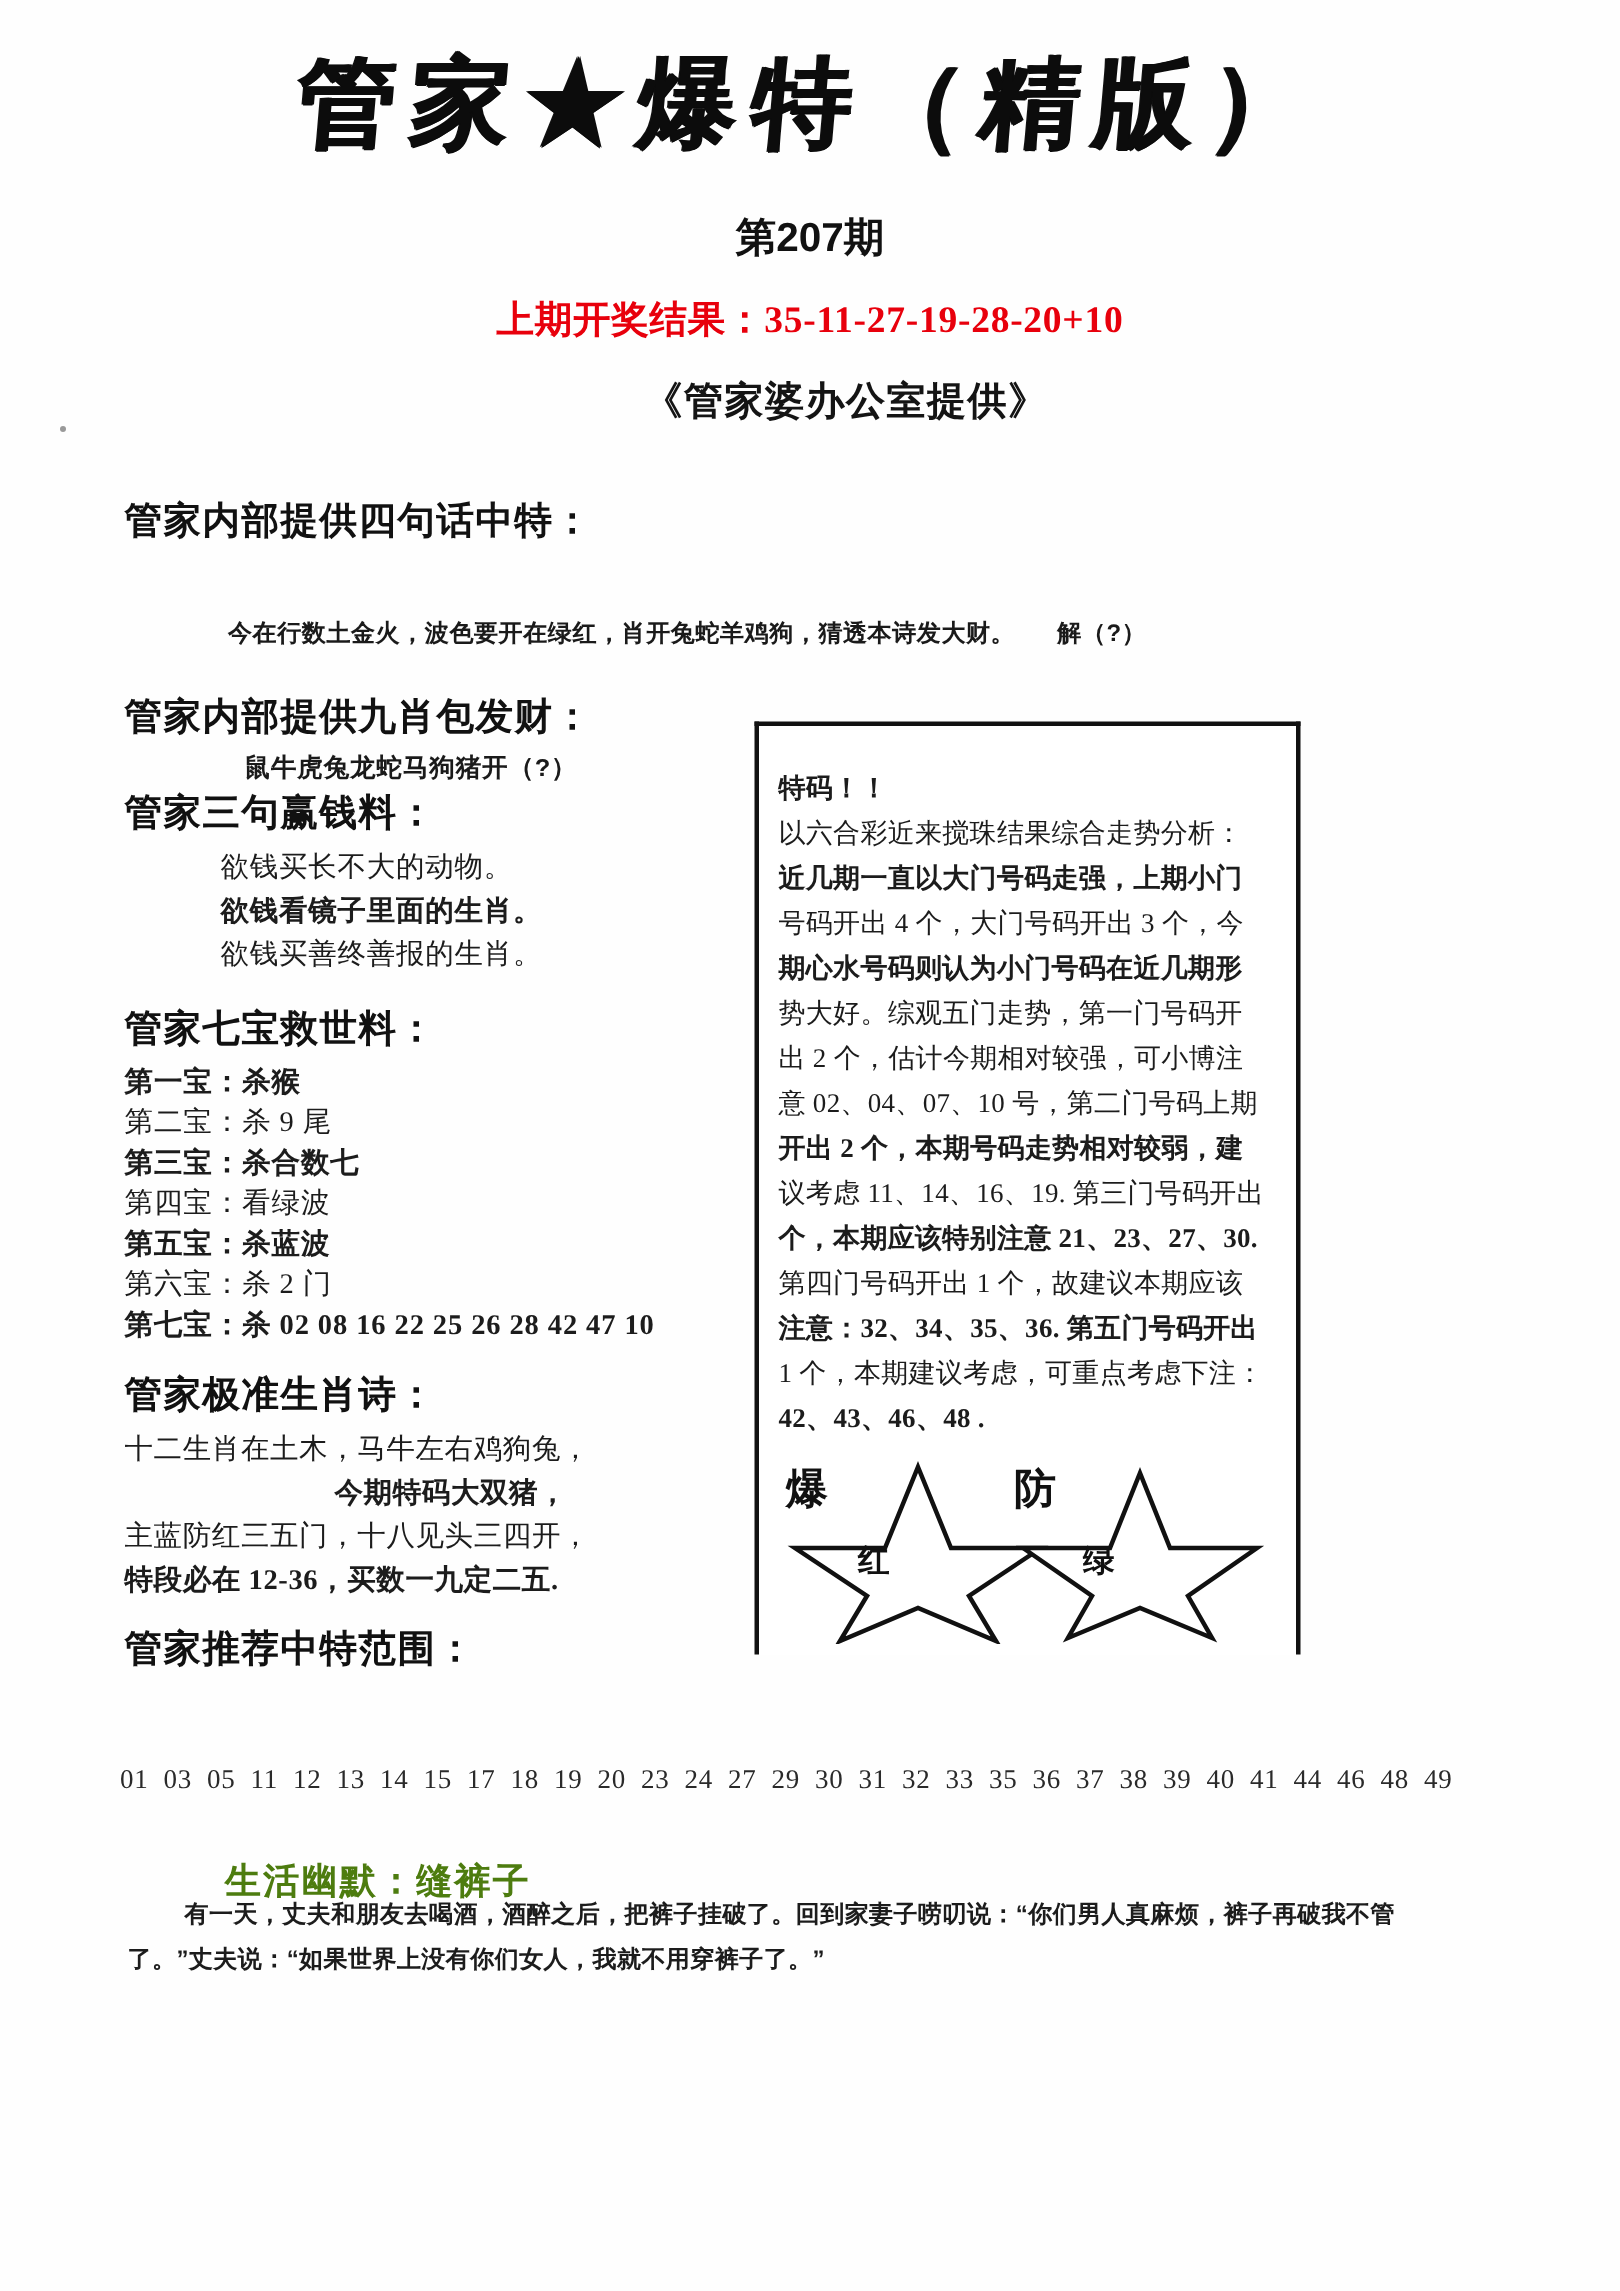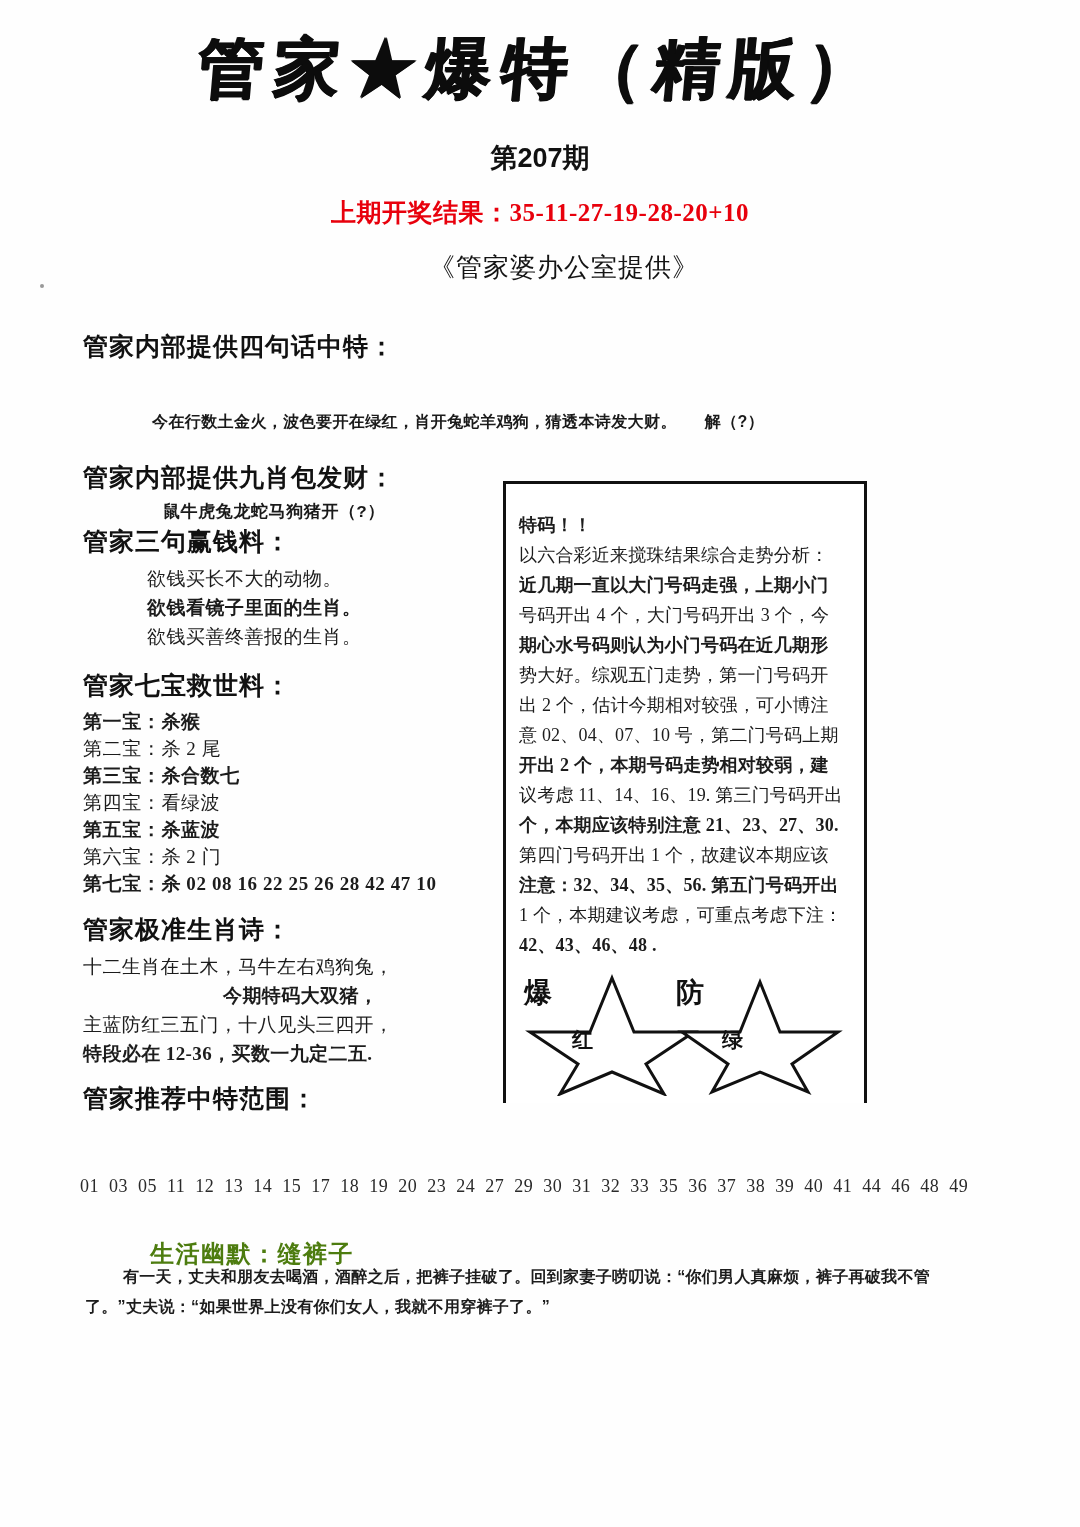--- a/index.html
+++ b/index.html
@@ -30,21 +30,21 @@
     font-weight:bold;font-size:27px;color:#111;
   }
   .lastresult{
     position:absolute;left:0;right:0;top:196px;text-align:center;
     font-family:Liberation Serif, serif;
     font-weight:bold;font-size:25px;color:#e8000c;letter-spacing:.5px;
   }
   .provider{
     position:absolute;left:0;right:0;top:250px;text-align:center;
     font-family:"Liberation Serif","DejaVu Serif",serif;
-    font-weight:normal;font-size:26px;color:#141414;letter-spacing:1px;padding-left:48px;
+    font-weight:bold;font-size:26px;color:#141414;letter-spacing:1px;padding-left:48px;
   }
 
   .speck{position:absolute;left:40px;top:284px;width:4px;height:4px;border-radius:50%;background:#999;}
 
   
   .lcol{position:absolute;left:83px;top:330px;width:420px;}
   .sec-h{
     font-family:"Liberation Serif","DejaVu Serif",serif;
     font-weight:bold;font-size:25px;color:#111;letter-spacing:1px;
     margin:0 0 6px 0;white-space:nowrap;
@@ -166,21 +166,21 @@
     <div class="three">
       <div>欲钱买长不大的动物。</div>
       <div class="b">欲钱看镜子里面的生肖。</div>
       <div>欲钱买善终善报的生肖。</div>
     </div>
 
     <div style="height:18px"></div>
     <h2 class="sec-h">管家七宝救世料：</h2>
     <div class="seven">
       <div class="row b">第一宝：杀猴</div>
-      <div class="row">第二宝：杀 2 尾</div>
+      <div class="row">第二宝：杀 9 尾</div>
       <div class="row b">第三宝：杀合数七</div>
       <div class="row">第四宝：看绿波</div>
       <div class="row b">第五宝：杀蓝波</div>
       <div class="row">第六宝：杀 2 门</div>
       <div class="row b">第七宝：杀 02 08 16 22 25 26 28 42 47 10</div>
     </div>
 
     <div style="height:16px"></div>
     <h2 class="sec-h">管家极准生肖诗：</h2>
     <div class="poemzo">
@@ -203,21 +203,21 @@
         <div style="font-weight: bold;">近几期一直以大门号码走强，上期小门</div>
         <div>号码开出 4 个，大门号码开出 3 个，今</div>
         <div style="font-weight: bold;">期心水号码则认为小门号码在近几期形</div>
         <div>势大好。综观五门走势，第一门号码开</div>
         <div style="font-weight: normal;">出 2 个，估计今期相对较强，可小博注</div>
         <div>意 02、04、07、10 号，第二门号码上期</div>
         <div style="font-weight: bold;">开出 2 个，本期号码走势相对较弱，建</div>
         <div>议考虑 11、14、16、19. 第三门号码开出</div>
         <div style="font-weight: bold;">个，本期应该特别注意 21、23、27、30.</div>
         <div>第四门号码开出 1 个，故建议本期应该</div>
-        <div style="font-weight: bold;">注意：32、34、35、56. 第五门号码开出</div>
+        <div style="font-weight: bold;">注意：32、34、35、36. 第五门号码开出</div>
         <div>1 个，本期建议考虑，可重点考虑下注：</div>
         <div style="font-weight: bold;">42、43、46、48 .</div>
       </div>
 
     <div class="stars">
 
       <div class="star-wrap s1">
         <span class="star-lab">爆</span>
         <span class="star-in">红</span>
         <svg class="starsvg" width="180" height="122" viewBox="0 0 180 122">

